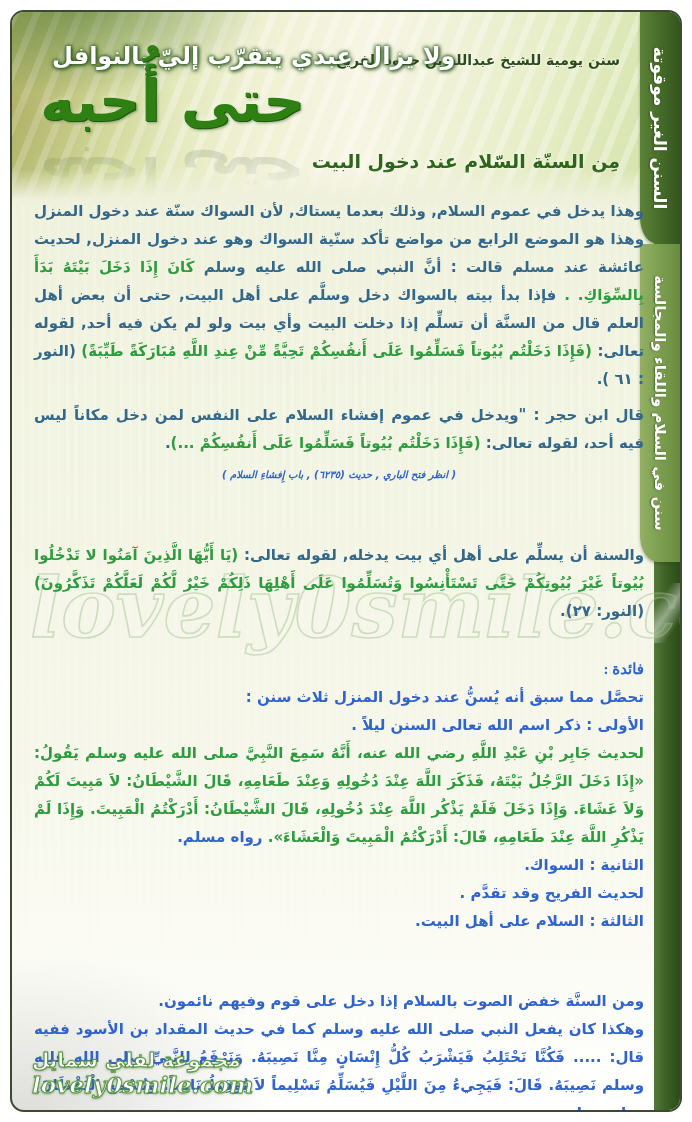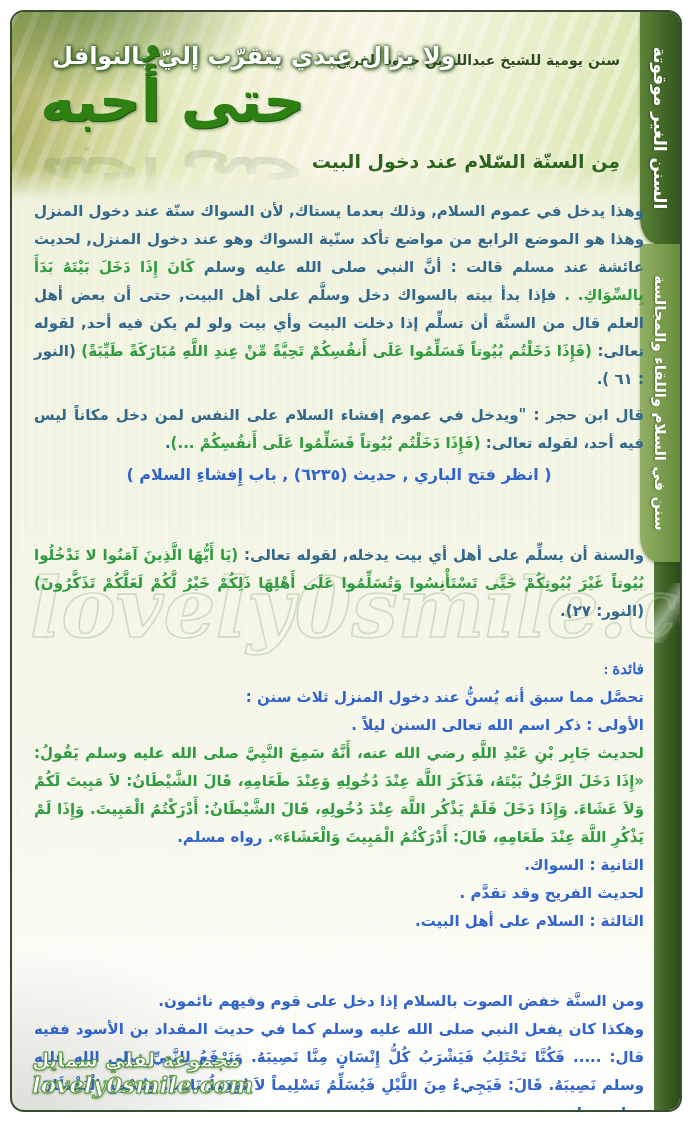--- a/index.html
+++ b/index.html
@@ -79,21 +79,21 @@
   
   .content{
     position:absolute;top:185px;right:36px;left:22px;
     direction:rtl;text-align:justify;text-align-last:right;
     font-size:15px;font-weight:bold;line-height:28px;
   }
   .blk{margin:0;}
   .seg-teal{color:#33688a;}
   .seg-green{color:#2f9b3f;}
   .seg-blue{color:#3163cd;}
-  .ref-line{text-align:right;text-align-last:center;font-size:16px;margin-top:4px;}
+  .ref-line{text-align:right;text-align-last:center;font-size:10px;margin-top:4px;font-style:italic;}
   .mt-lg{margin-top:52px;}
   .mt-md{margin-top:30px;font-family:Liberation Serif, serif;}
   .mt-sm{margin-top:8px;}
   
   .footer-logo{
     position:absolute;left:20px;bottom:12px;text-align:left;direction:rtl;
   }
   .logo-ar{
     font-size:20px;font-weight:bold;color:#ffffff;line-height:1.2;
     -webkit-text-stroke:1px #57953f;

